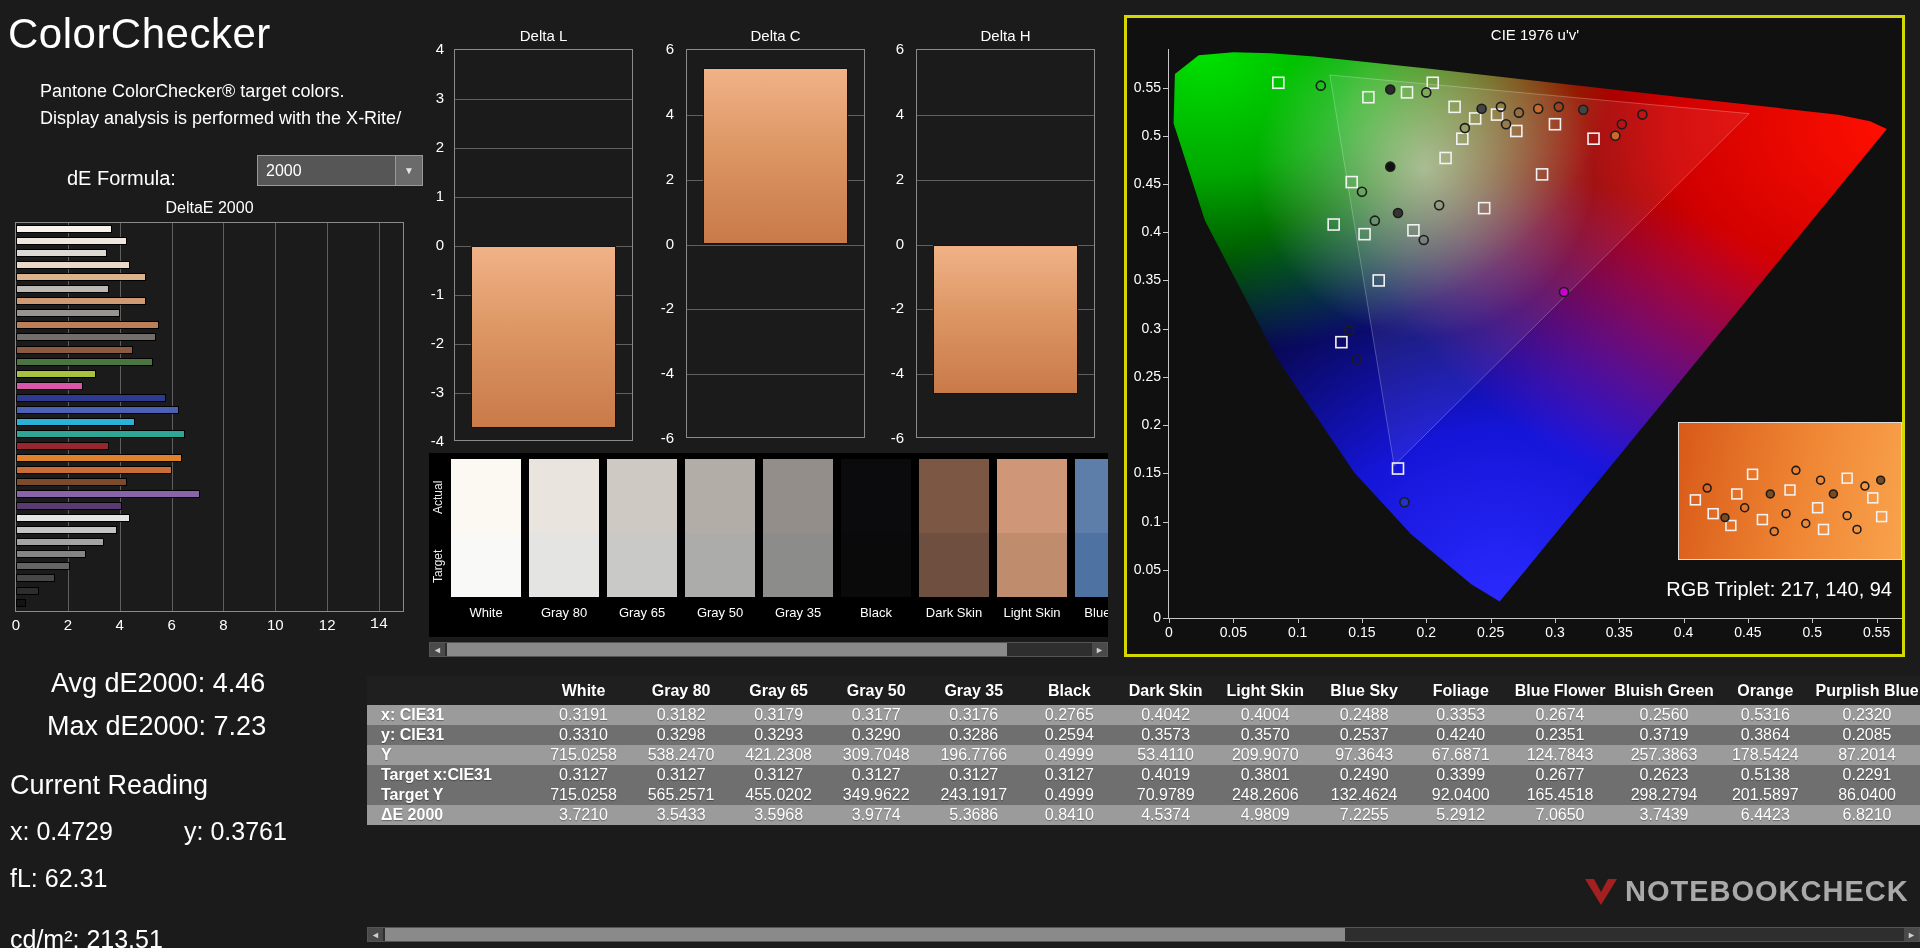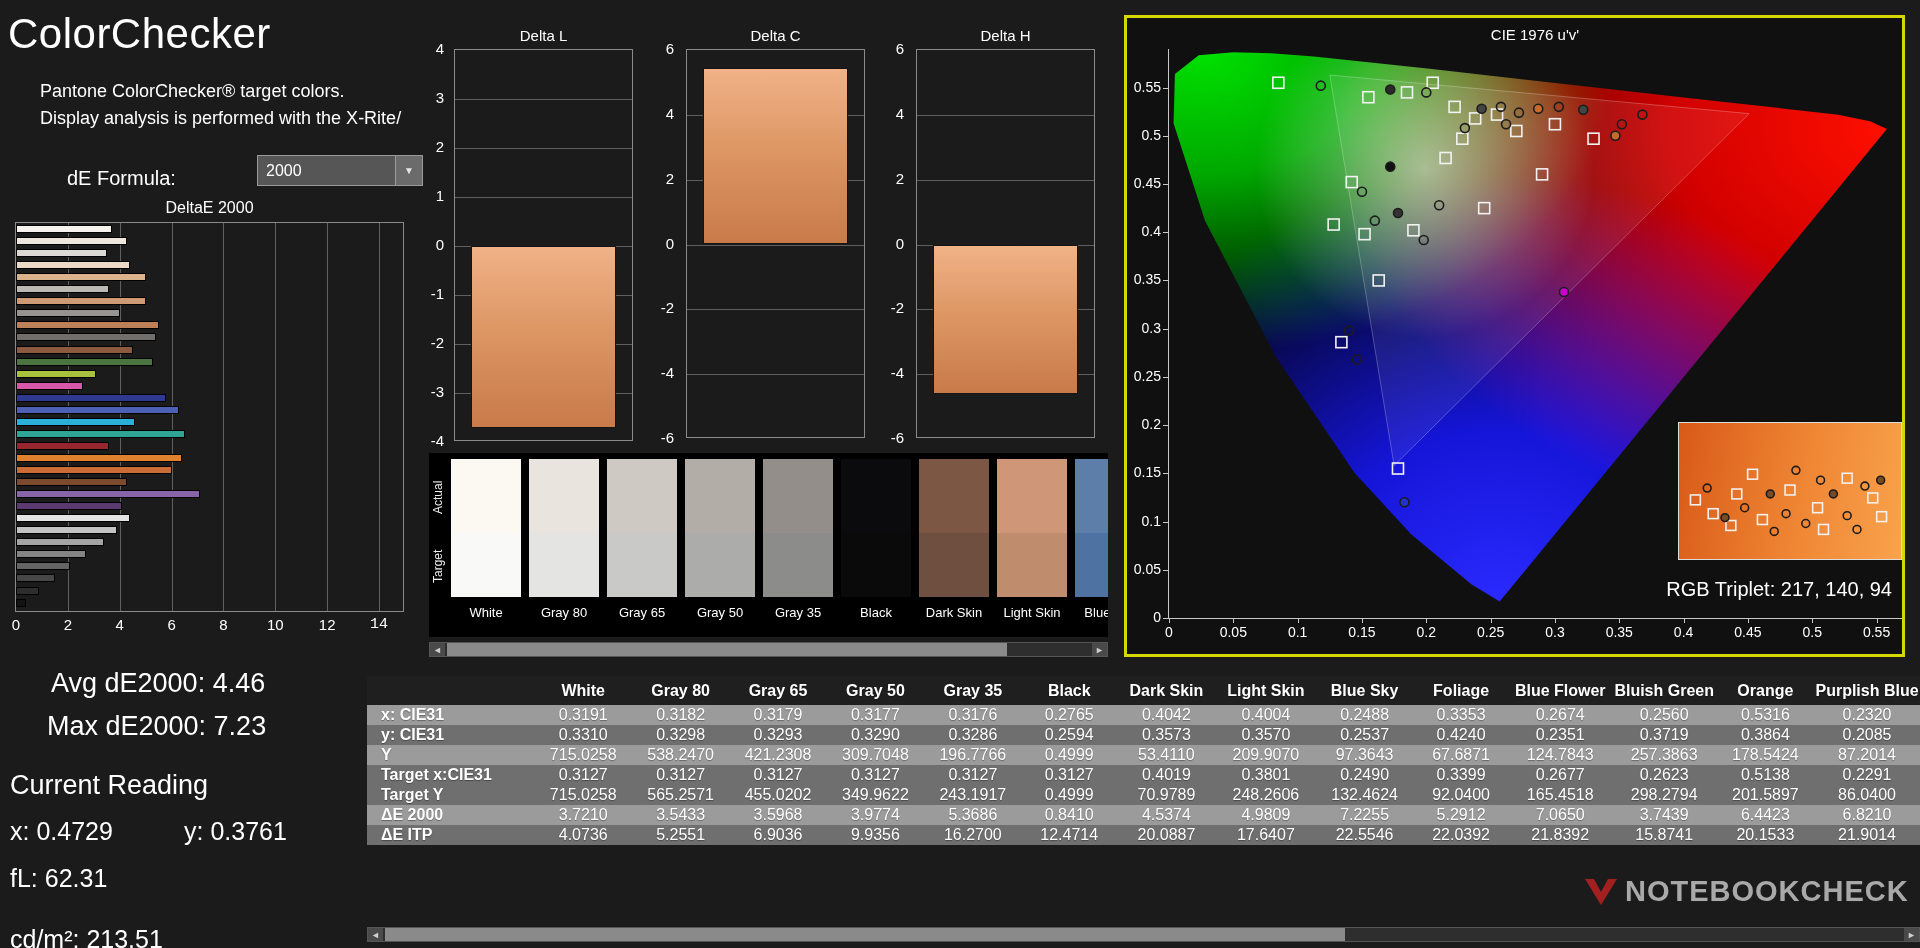--- a/index.html
+++ b/index.html
@@ -572,37 +572,20 @@
             <td>0.8410</td>
             <td>4.5374</td>
             <td>4.9809</td>
             <td>7.2255</td>
             <td>5.2912</td>
             <td>7.0650</td>
             <td>3.7439</td>
             <td>6.4423</td>
             <td>6.8210</td>
           </tr>
-          <tr class="dark">
-            <th>ΔE ITP</th>
-            <td>4.0736</td>
-            <td>5.2551</td>
-            <td>6.9036</td>
-            <td>9.9356</td>
-            <td>16.2700</td>
-            <td>12.4714</td>
-            <td>20.0887</td>
-            <td>17.6407</td>
-            <td>22.5546</td>
-            <td>22.0392</td>
-            <td>21.8392</td>
-            <td>15.8741</td>
-            <td>20.1533</td>
-            <td>21.9014</td>
-          </tr>
         </tbody>
     </table>
     <div class="hscroll" id="table-scroll">
       <div class="scroll-arrow">◄</div>
       <div class="scroll-track">
           <div class="scroll-thumb"></div>
         </div>
       <div class="scroll-arrow">►</div>
     </div>
   </div>

